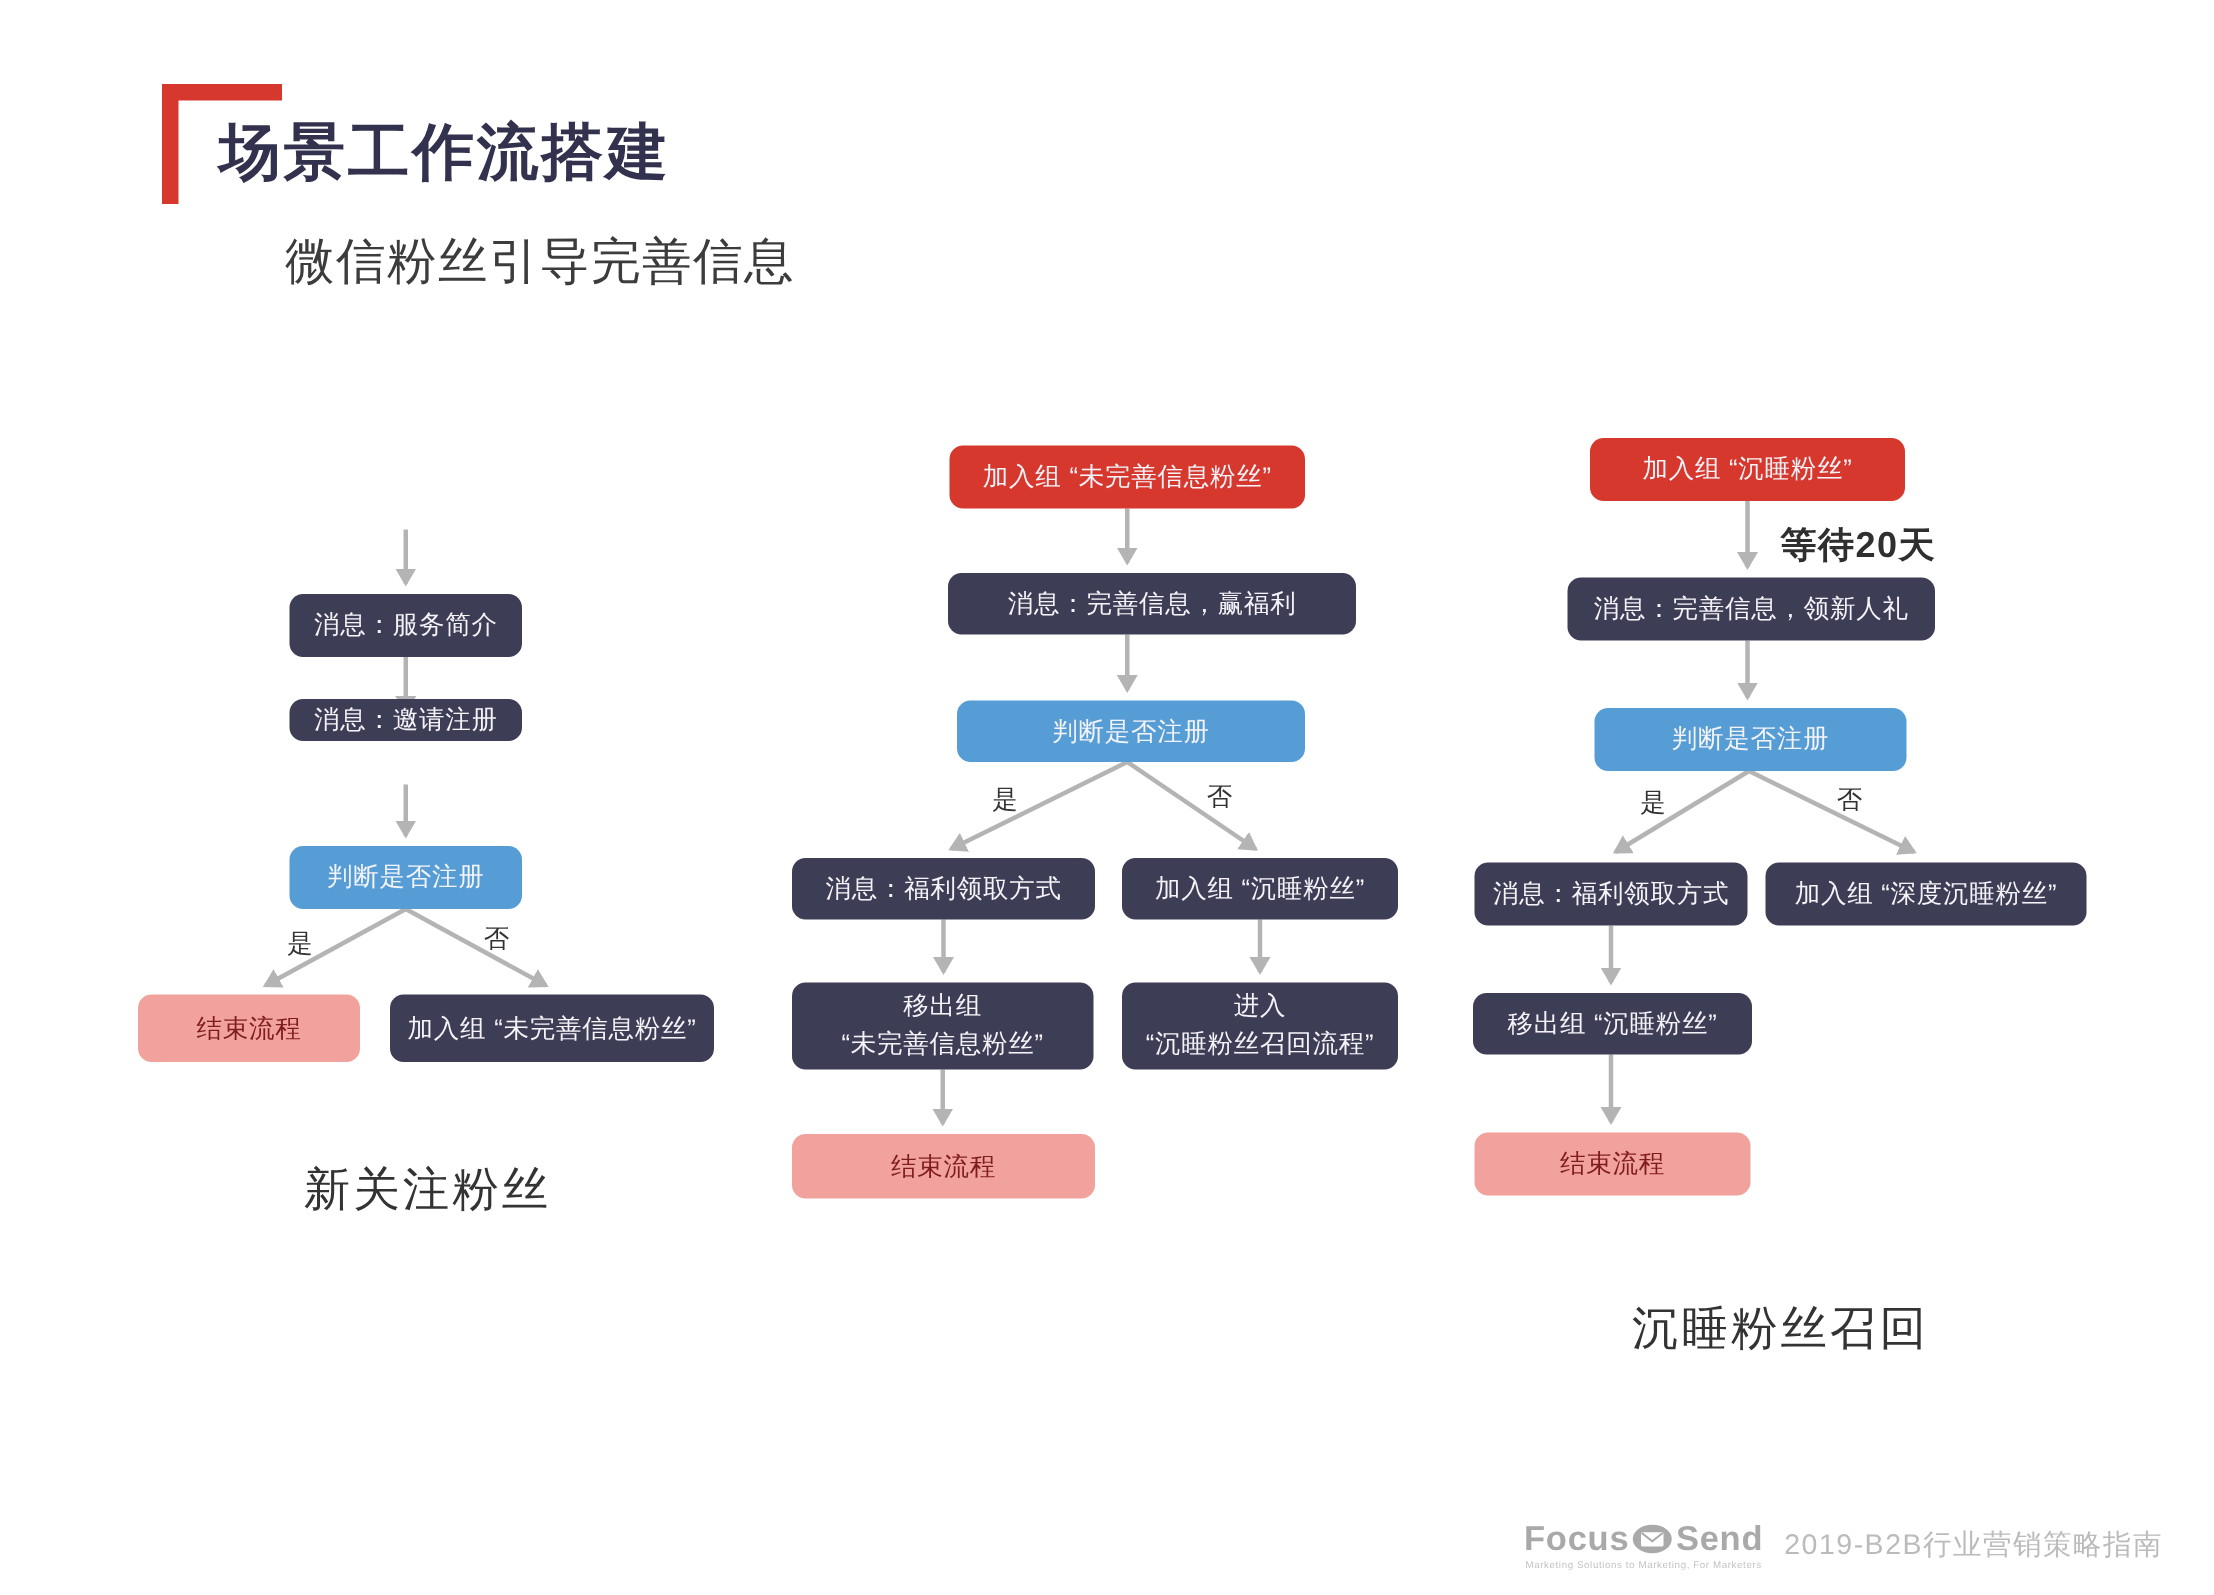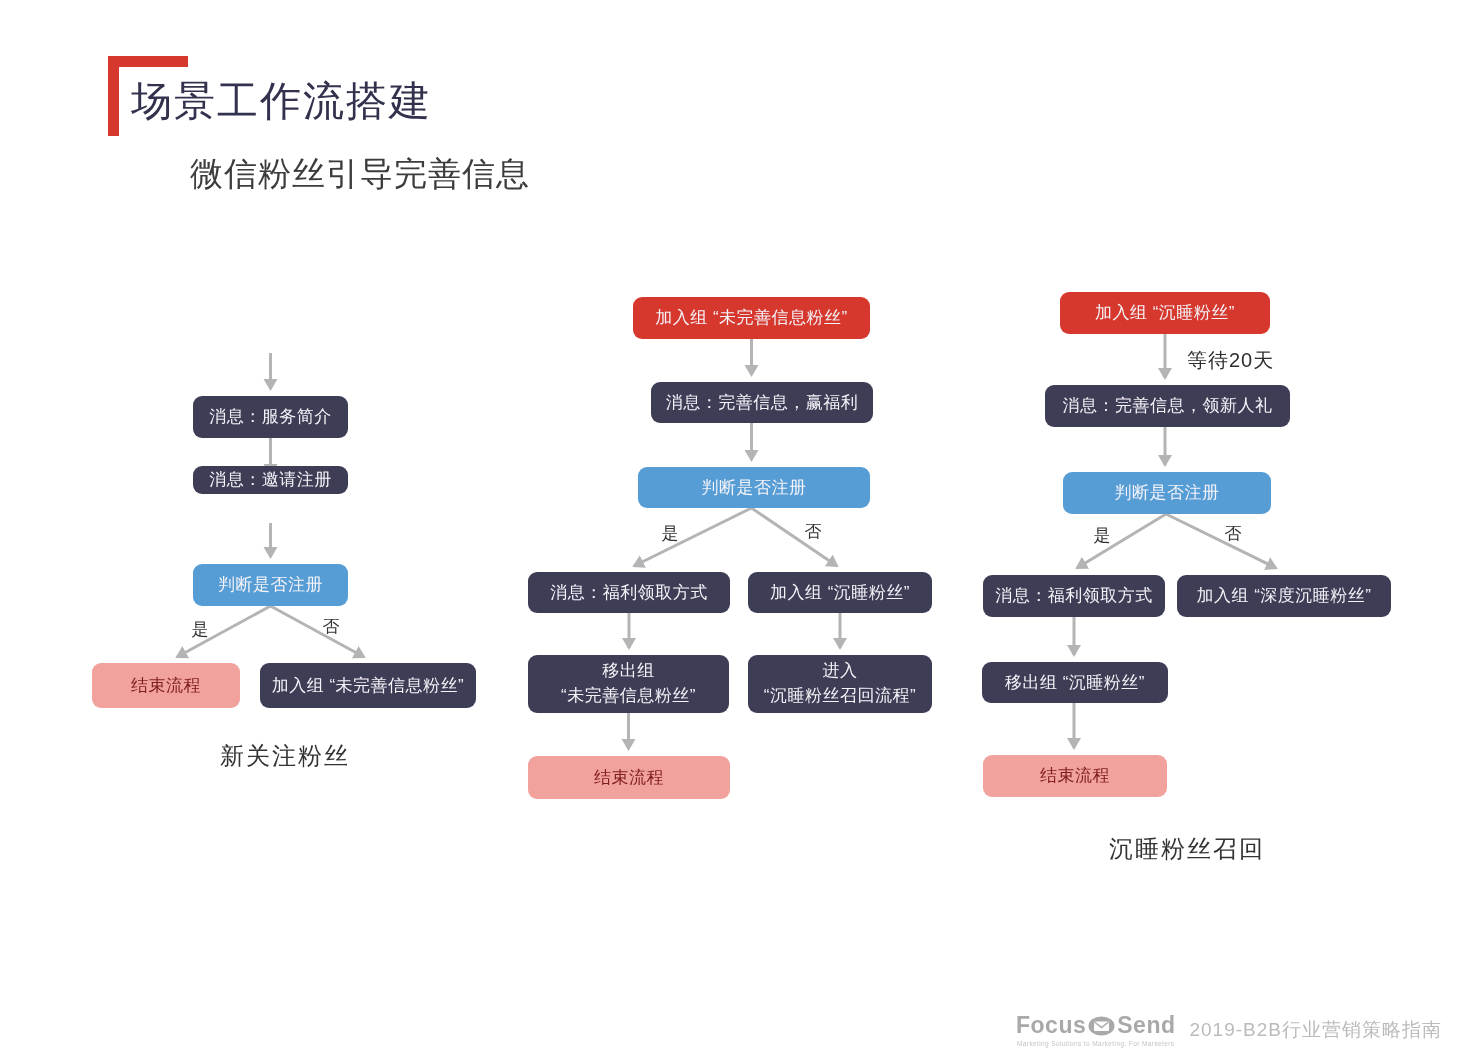--- a/index.html
+++ b/index.html
@@ -13,40 +13,40 @@
     --footer_gray:#a9a9a9;
   }
   *{margin:0;padding:0;box-sizing:border-box;}
   html,body{background:#ffffff;}
   body{font-family:"Liberation Sans","DejaVu Sans",sans-serif;}
   .page{position:relative;width:1476px;height:1063px;background:#ffffff;overflow:hidden;}
 
   
   .bracket-h{position:absolute;left:108px;top:56px;width:80px;height:11px;background:var(--red);}
   .bracket-v{position:absolute;left:108px;top:56px;width:11px;height:80px;background:var(--red);}
-  .page-title{position:absolute;left:131px;top:74px;font-size:41px;font-weight:400;color:var(--title_navy);letter-spacing:2px;}
+  .page-title{position:absolute;left:146px;top:74px;font-size:41px;font-weight:700;color:var(--title_navy);letter-spacing:2px;}
   .page-subtitle{position:absolute;left:142px;top:152px;font-size:33px;font-weight:400;color:#3c3c3c;letter-spacing:1px;margin-left:48px;}
 
   
   svg.connectors{position:absolute;left:0;top:0;width:1476px;height:1063px;pointer-events:none;}
   svg.connectors line{stroke:var(--arrow);stroke-width:3;}
 
   
   .node{position:absolute;display:flex;align-items:center;justify-content:center;
         color:#f4f3f8;font-size:17px;line-height:1.25;text-align:center;border-radius:9px;
         letter-spacing:0.5px;white-space:nowrap;}
   .node.red{background:var(--red);}
   .node.dark{background:var(--dark);}
   .node.blue{background:var(--blue);}
   .node.pink{background:var(--pink);color:#7f1d1d;text-align:center;}
   .node-lines div{line-height:1.45;}
 
   .branch-label{position:absolute;transform:translate(-50%,-50%);font-size:17px;color:#333;font-weight:400;}
-  .wait-label{position:absolute;font-size:20px;color:#2f2f2f;font-weight:400;letter-spacing:1px;}
-  .caption{position:absolute;transform:translateX(-50%);font-size:24px;color:var(--caption_gray);letter-spacing:2px;white-space:nowrap;}
+  .wait-label{position:absolute;font-size:24px;color:#2f2f2f;font-weight:700;letter-spacing:1px;}
+  .caption{position:absolute;transform:translateX(-50%);font-size:31px;color:var(--caption_gray);letter-spacing:2px;white-space:nowrap;margin-top:32px;}
 
   
   .footer{position:absolute;right:34px;bottom:16px;display:flex;align-items:center;gap:14px;}
   .logo-block{display:flex;flex-direction:column;align-items:center;}
   .logo-line{display:flex;align-items:center;gap:2px;}
   .logo-text{font-size:23px;font-weight:700;color:var(--footer_gray);letter-spacing:0.5px;}
   .logo-tagline{font-size:6.5px;color:#c4c4c4;letter-spacing:0.4px;margin-top:1px;white-space:nowrap;}
   .doc-label{font-size:19px;color:#bbbbbb;letter-spacing:1px;white-space:nowrap;}
 </style>
 </head>
@@ -91,21 +91,21 @@
   <div class="node dark" style="left:193px;top:396px;width:155px;height:42px">消息：服务简介</div>
   <div class="node dark" style="left:193px;top:466px;width:155px;height:28px">消息：邀请注册</div>
   <div class="node blue" style="left:193px;top:564px;width:155px;height:42px">判断是否注册</div>
   <div class="node pink" style="left:92px;top:663px;width:148px;height:45px">结束流程</div>
   <div class="node dark" style="left:260px;top:663px;width:216px;height:45px">加入组 “未完善信息粉丝”</div>
   <span class="branch-label" style="left:200px;top:629px">是</span>
   <span class="branch-label" style="left:331px;top:626px">否</span>
   <div class="caption" style="left:285px;top:740px">新关注粉丝</div>
 
   <div class="node red" style="left:633px;top:297px;width:237px;height:42px">加入组 “未完善信息粉丝”</div>
-  <div class="node dark" style="left:651px;top:382px;width:222px;height:41px">消息：完善信息，赢福利</div>
+  <div class="node dark" style="left:632px;top:382px;width:272px;height:41px">消息：完善信息，赢福利</div>
   <div class="node blue" style="left:638px;top:467px;width:232px;height:41px">判断是否注册</div>
   <div class="node dark" style="left:528px;top:572px;width:202px;height:41px">消息：福利领取方式</div>
   <div class="node dark" style="left:748px;top:572px;width:184px;height:41px">加入组 “沉睡粉丝”</div>
   <div class="node dark" style="left:528px;top:655px;width:201px;height:58px">
     <div class="node-lines">
       <div>移出组</div>
       <div>“未完善信息粉丝”</div>
     </div>
   </div>
   <div class="node dark" style="left:748px;top:655px;width:184px;height:58px">

